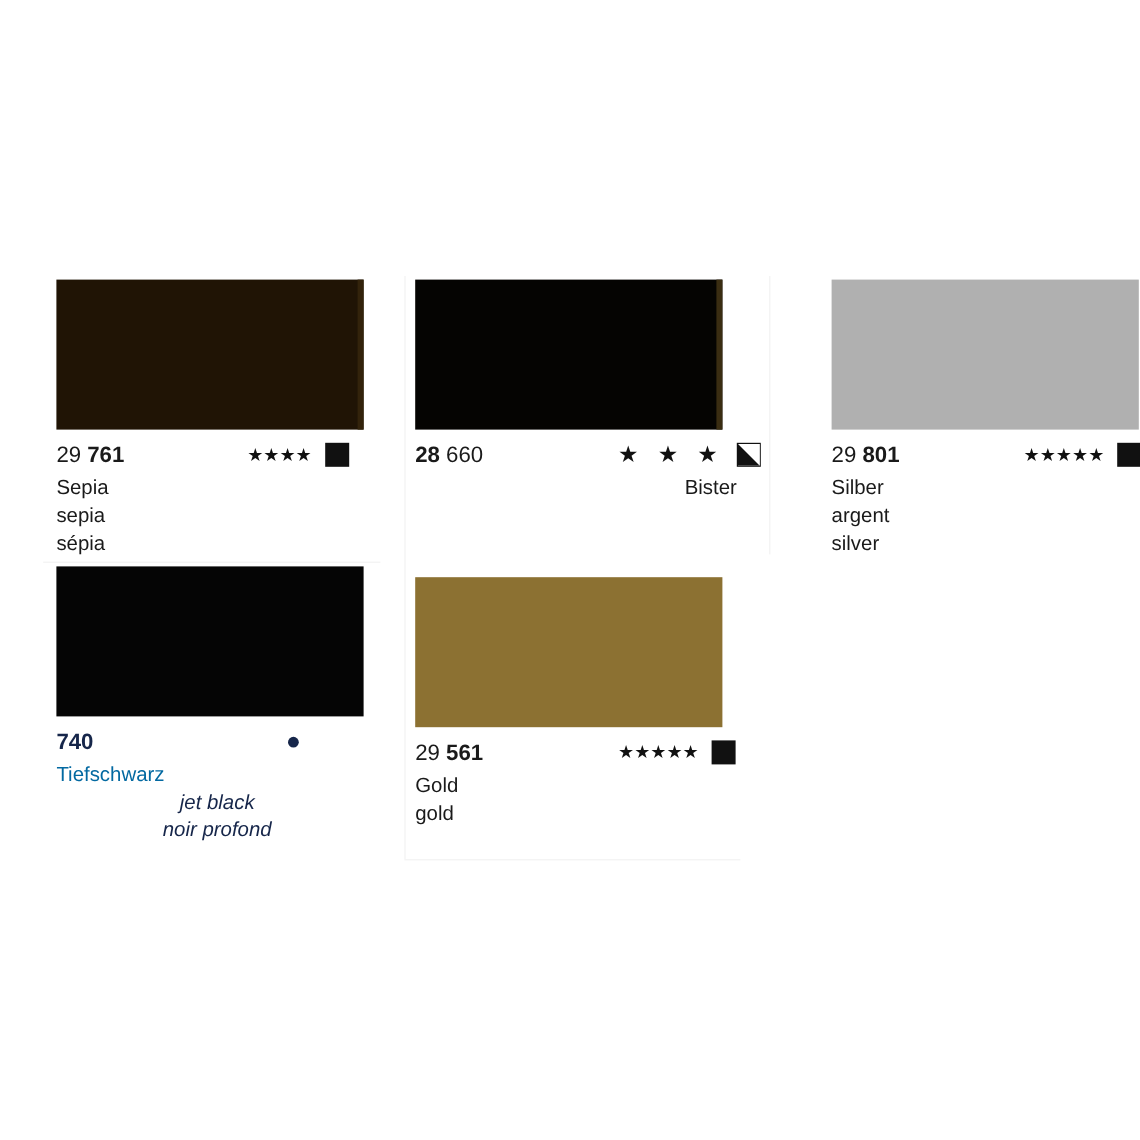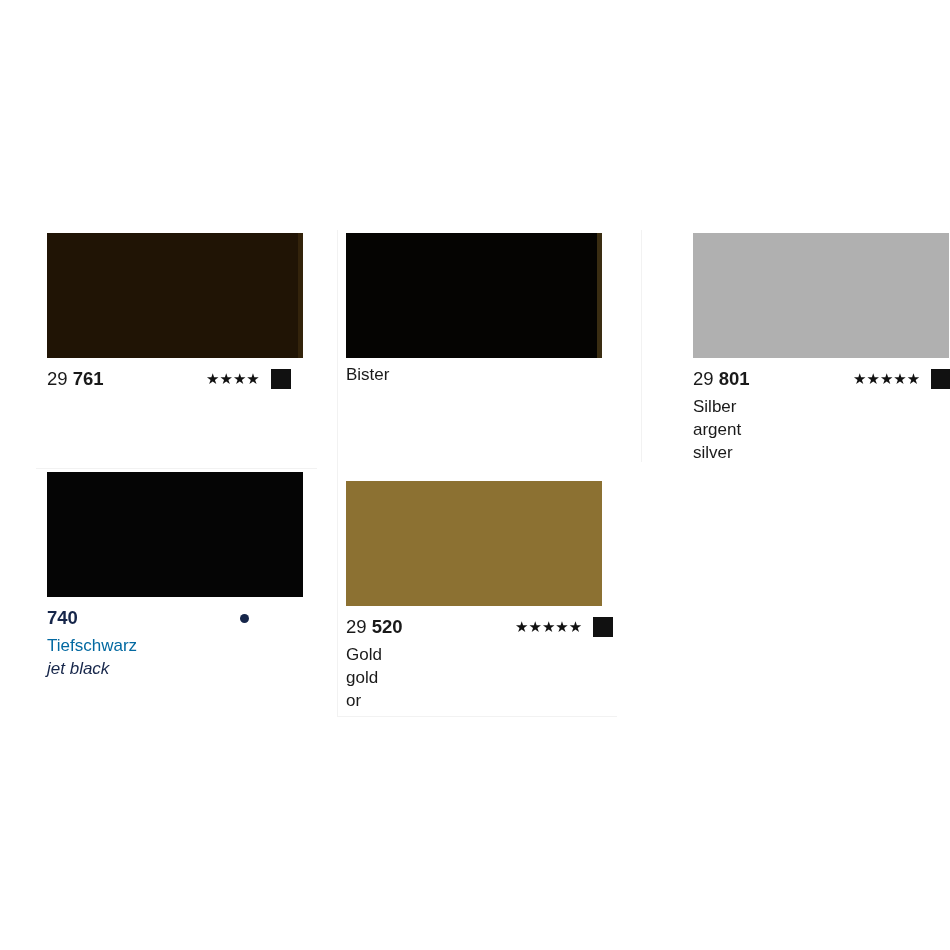--- a/index.html
+++ b/index.html
@@ -133,21 +133,21 @@
   .names {
     margin-top: 5px;
   }
   .name {
     font-size: 17px;
     line-height: 23px;
     color: #1a1a1a;
     white-space: nowrap;
   }
   .names.navy .name { color: #16264a; }
-  .names.navy .name.it { font-style: italic; }
+  .names.navy .name.it { font-style: italic; text-align: center; }
 </style>
 </head>
 <body>
 
 <div id="sheet">
 
   <div class="grid-line v" style="left:337px; top:230px; height:486px;"></div>
   <div class="grid-line v" style="left:641px; top:230px; height:232px;"></div>
   <div class="grid-line h" style="left:337px; top:716px; width:280px;"></div>
   <div class="grid-line h" style="left:36px; top:468px; width:281px;"></div>
@@ -156,27 +156,39 @@
       <div class="swatch" style="background: rgb(32, 20, 5);">
         <div class="edge" style="background: rgb(51, 35, 11);"></div>
       </div>
       <div class="info">
         <div class="code"><span class="pre">29 </span><span class="num">761</span></div>
         <div class="marks" style="left: 159px;">
           <span class="stars">★★★★</span>
           <span class="opacity-box full"></span>
         </div>
       </div>
+      <div class="names">
+        <div class="name" style="color: rgb(26, 26, 26);">Sepia</div>
+        <div class="name" style="color: rgb(26, 26, 26);">sepia</div>
+        <div class="name" style="color: rgb(26, 26, 26);">sépia</div>
+      </div>
     </div>
     <div class="cell" style="left: 346px; top: 233px;">
       <div class="swatch" style="background: rgb(5, 4, 2);">
         <div class="edge" style="background: rgb(58, 45, 18);"></div>
       </div>
-      <div class="names">
-        <div class="name" style="color: rgb(26, 26, 26);">Bister</div>
+      <div class="info">
+        <div class="code pre-bold"><span class="pre">28 </span><span class="num">660</span></div>
+        <div class="marks" style="left: 169px;">
+          <span class="stars wide">★ ★ ★</span>
+          <span class="opacity-box half"></span>
+        </div>
+      </div>
+      <div class="names">
+        <div class="name" style="color: rgb(26, 26, 26); text-align: right;">Bister</div>
       </div>
     </div>
     <div class="cell" style="left: 652px; top: 233px; margin-left: 41px;">
       <div class="swatch" style="background: rgb(176, 176, 176);"></div>
       <div class="info">
         <div class="code"><span class="pre">29 </span><span class="num">801</span></div>
         <div class="marks" style="left: 160px;">
           <span class="stars">★★★★★</span>
           <span class="opacity-box full"></span>
         </div>
@@ -191,30 +203,30 @@
       <div class="swatch" style="background: rgb(5, 5, 5);"></div>
       <div class="info">
         <div class="code navy"><span class="num">740</span></div>
         <div class="marks" style="left: 193px;">
           <span class="dot"></span>
         </div>
       </div>
       <div class="names navy">
         <div class="name" style="color: #0369a1;">Tiefschwarz</div>
         <div class="name it" style="color: rgb(22, 38, 74);">jet black</div>
+        <div class="name it" style="color: rgb(22, 38, 74);">noir profond</div>
       </div>
     </div>
     <div class="cell" style="left: 346px; top: 481px;">
       <div class="swatch" style="background: rgb(140, 113, 50);"></div>
       <div class="info">
-        <div class="code"><span class="pre">29 </span><span class="num">520</span></div>
+        <div class="code"><span class="pre">29 </span><span class="num">561</span></div>
         <div class="marks" style="left: 169px;">
           <span class="stars">★★★★★</span>
           <span class="opacity-box full"></span>
         </div>
       </div>
       <div class="names">
         <div class="name" style="color: rgb(26, 26, 26);">Gold</div>
         <div class="name" style="color: rgb(26, 26, 26);">gold</div>
-        <div class="name" style="color: rgb(26, 26, 26);">or</div>
       </div>
     </div>
   </div>
 
 </body></html>

